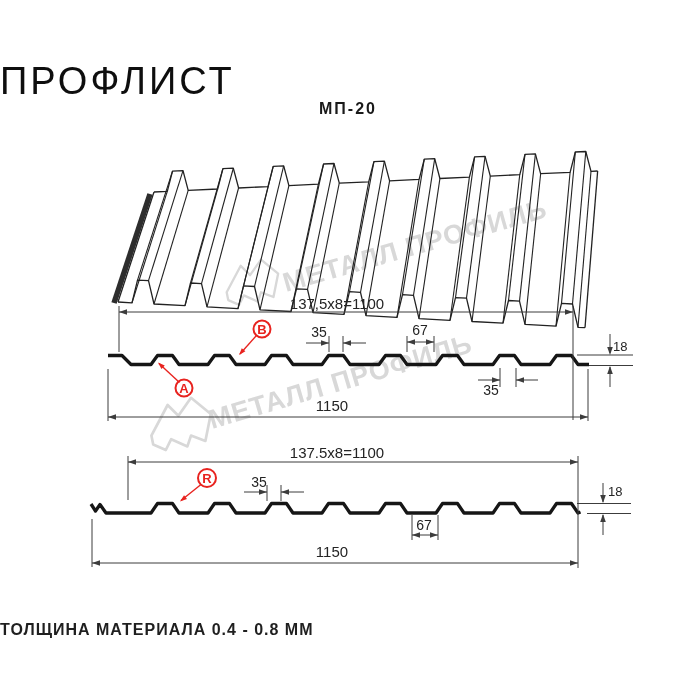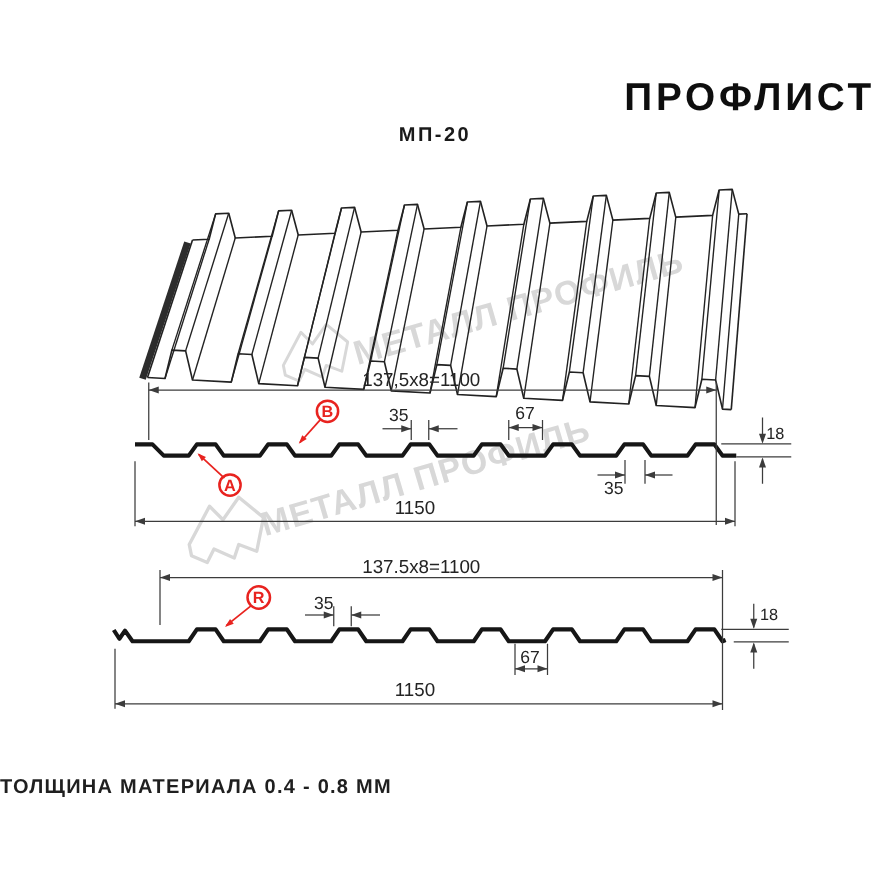--- a/index.html
+++ b/index.html
@@ -1,19 +1,19 @@
 <!DOCTYPE html>
 <html><head>
 <meta charset="utf-8">
 <style>
   html,body{margin:0;padding:0;background:#fff;}
   #stage{position:relative;width:700px;height:700px;background:#ffffff;overflow:hidden;
          font-family:"Liberation Sans",sans-serif;}
-  .title{position:absolute;top:60px;left:0;right:0;text-align:right;
-         font-size:31px;font-weight:700;letter-spacing:3px;color:#0e0e0e;}
+  .title{position:absolute;top:60px;left:0;right:0;text-align:left;
+         font-size:38px;font-weight:400;letter-spacing:3px;color:#0e0e0e;}
   .subtitle{position:absolute;top:100px;left:0;right:4px;text-align:center;
          font-size:16px;font-weight:700;letter-spacing:2px;color:#1a1a1a;}
   .footer{position:absolute;top:621px;left:0;right:0;text-align:left;
          font-size:16px;font-weight:700;letter-spacing:1px;color:#1f1f1f;}
   svg{position:absolute;left:0;top:0;}
   text.dim{font-family:"Liberation Sans",sans-serif;font-size:14px;fill:#242424;}
   text.dimbig{font-family:"Liberation Sans",sans-serif;font-size:15px;fill:#242424;}
   text.dimsm{font-family:"Liberation Sans",sans-serif;font-size:13px;fill:#242424;}
   text.redlab{font-family:"Liberation Sans",sans-serif;font-size:13px;font-weight:700;}
   text.wm{font-family:"Liberation Sans",sans-serif;font-size:27px;font-weight:700;letter-spacing:1px;}

